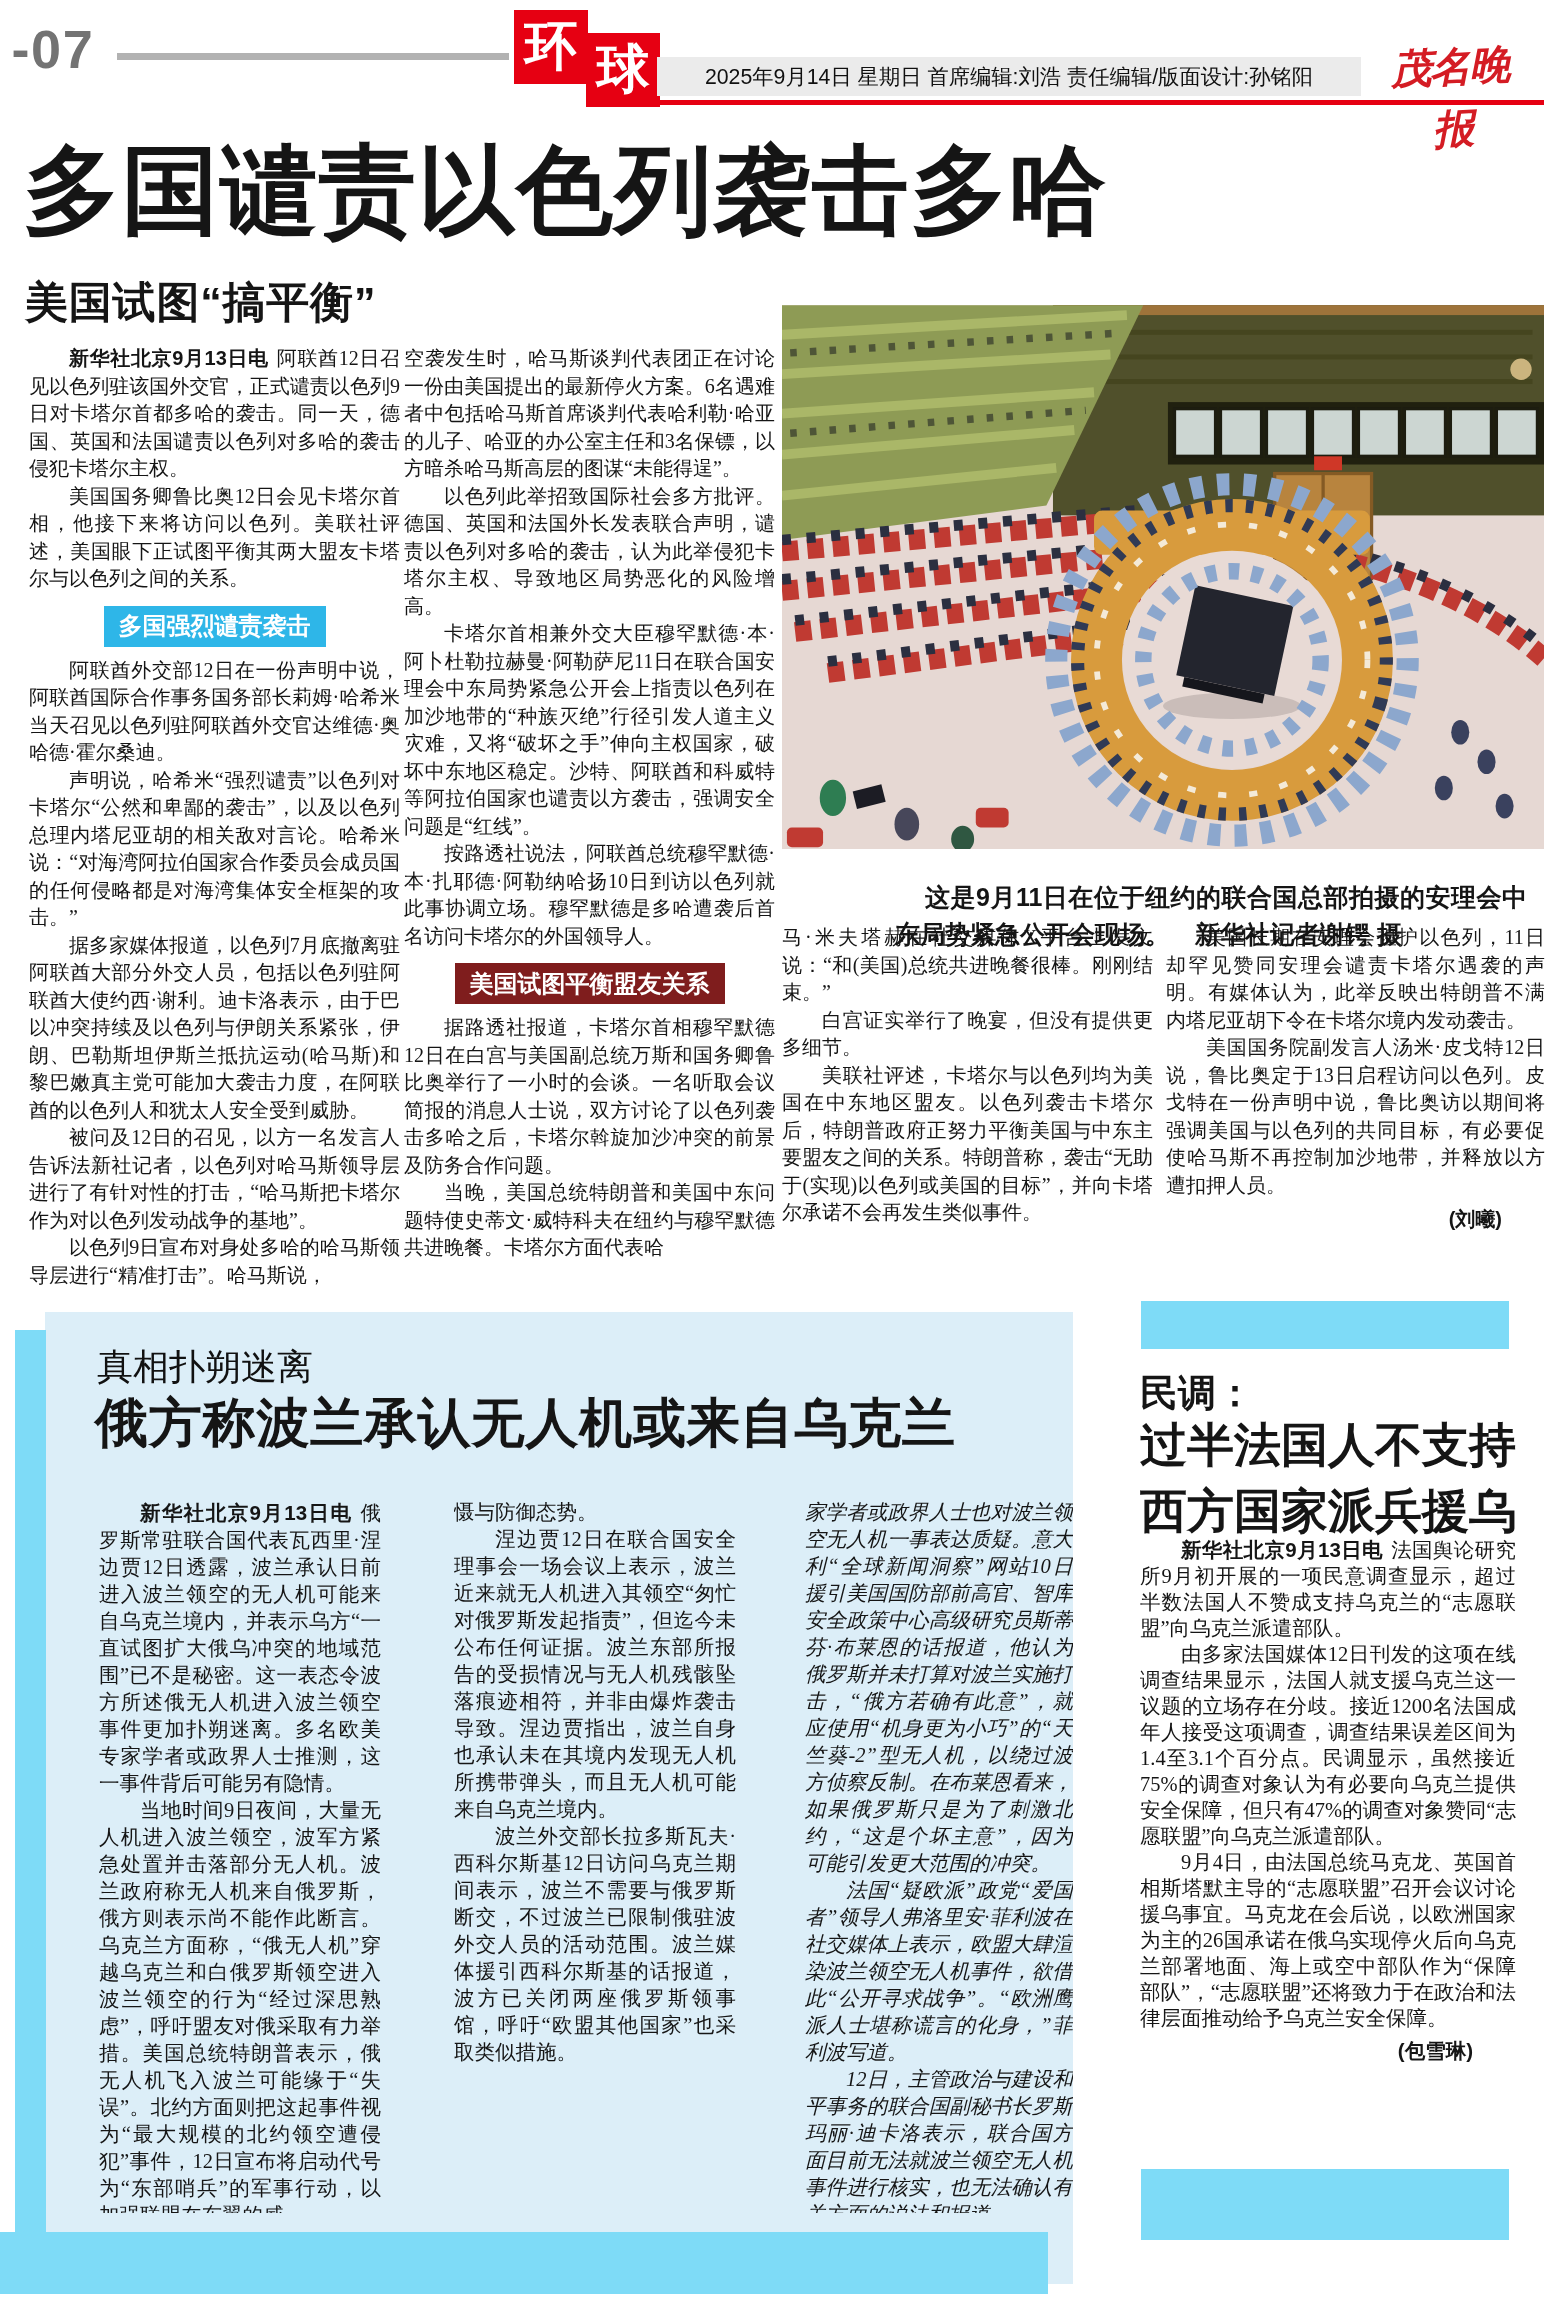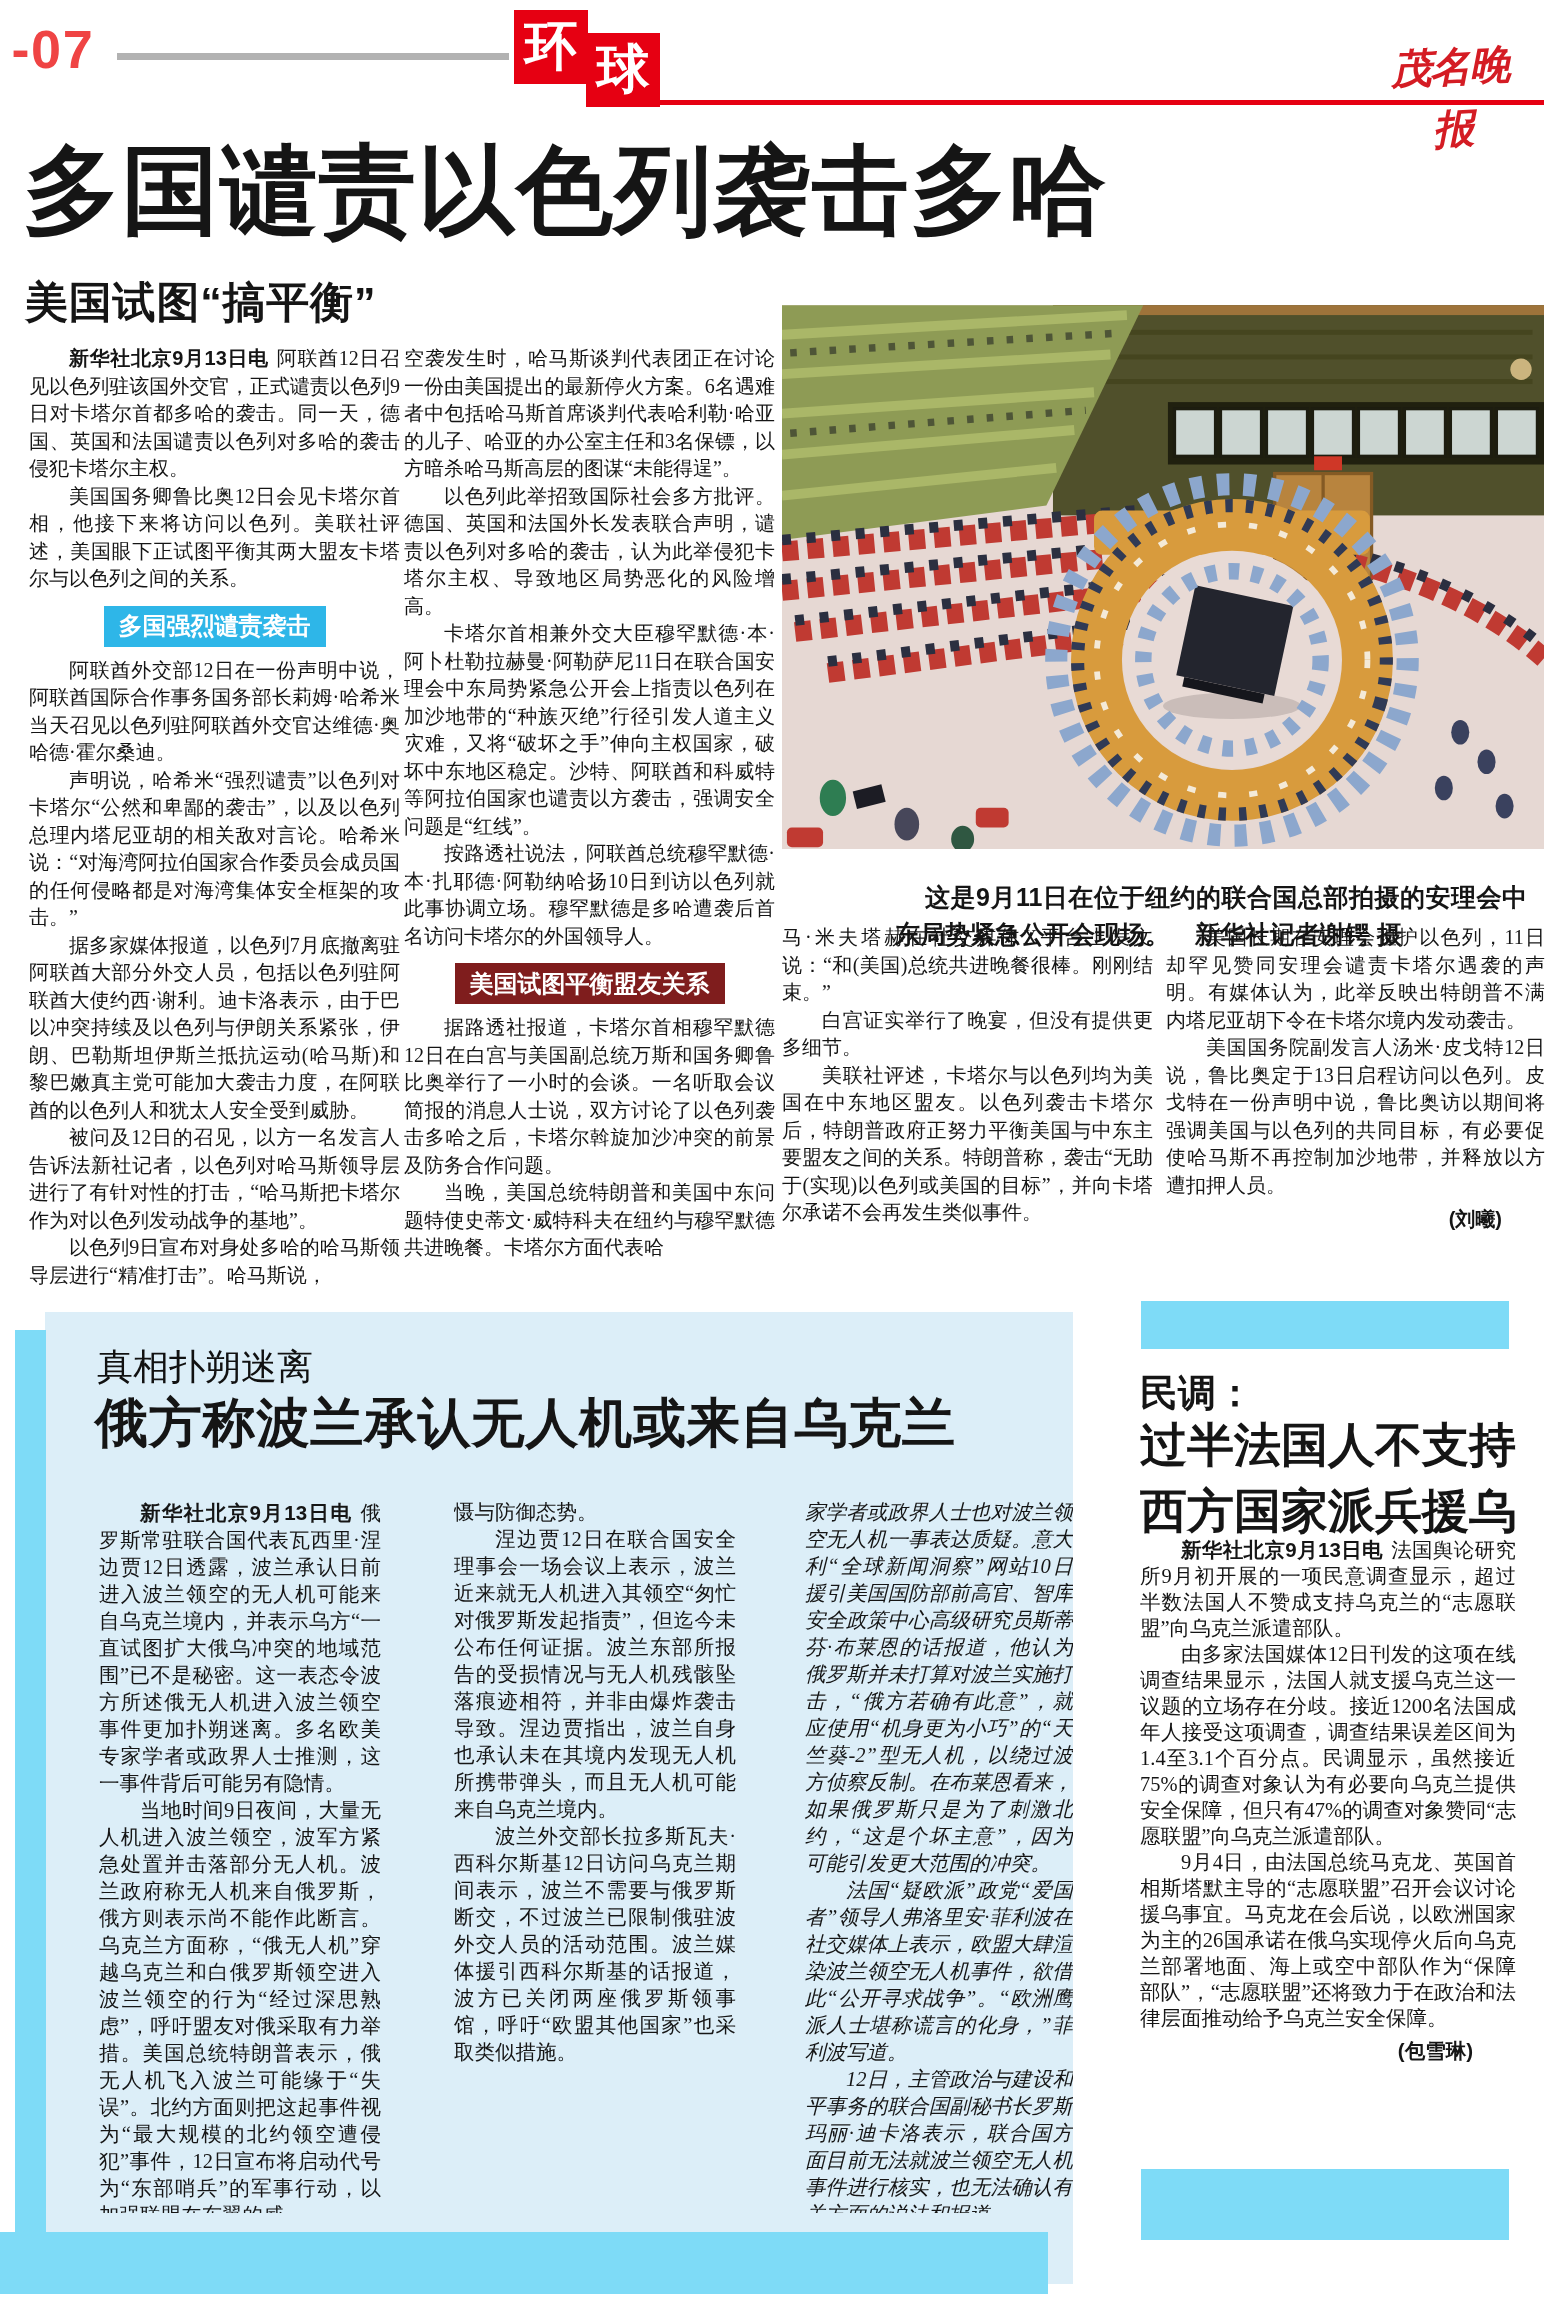--- a/index.html
+++ b/index.html
@@ -2,21 +2,21 @@
 <html style="font-size:13px"><head>
 <meta charset="utf-8">
 <style>
   html,body{margin:0;padding:0;background:#888;}
   .page{position:relative;width:1562px;height:2319px;background:#ffffff;overflow:hidden;
         font-family:"Liberation Serif","DejaVu Serif",serif;color:#151515;}
   .sans{font-family:"Liberation Sans","DejaVu Sans",sans-serif;}
   .abs{position:absolute;}
 
   
-  .page-num{left:11.5px;top:18px;font-size:54px;font-weight:700;color:#ef4444;
+  .page-num{left:11.5px;top:18px;font-size:54px;font-weight:700;color:#737373;
             font-family:"Liberation Sans","DejaVu Sans",sans-serif;letter-spacing:1.6px;}
   .head-rule{left:117px;top:53px;width:392px;height:7.4px;background:#b2b2b2;}
   .sec-box{width:74px;height:74px;display:flex;align-items:center;justify-content:center;
            color:#fff;font-size:53px;font-weight:700;}
   .sec-box.b1{left:514px;top:10px;}
   .sec-box.b2{left:586px;top:33px;}
   .date-bar{left:657px;top:57px;width:704px;height:39px;background:#ebebeb;
             display:flex;align-items:center;justify-content:center;font-size:21.3px;color:#101010;}
   .red-rule{left:657px;top:100px;width:887px;height:5px;}
   .masthead{left:1384px;top:36px;width:131px;height:62px;font-size:41px;font-weight:700;
@@ -71,20 +71,21 @@
 </style>
 </head>
 <body>
 
 <div class="page">
 
   <div class="abs page-num">-07</div>
   <div class="abs head-rule"></div>
   <div class="abs sec-box b1 sans" style="background:#e60012;">环</div>
   <div class="abs sec-box b2 sans" style="background:#e60012;">球</div>
+  <div class="abs date-bar sans">2025年9月14日 星期日 首席编辑:刘浩 责任编辑/版面设计:孙铭阳</div>
   <div class="abs red-rule" style="background:#e60012;"></div>
   <div class="abs masthead" style="color:#d41c24;">茂名晚报</div>
 
   <h1 class="abs main-headline sans" style="margin:0;">多国谴责以色列袭击多哈</h1>
   <h2 class="abs main-subhead sans" style="margin:0;">美国试图“搞平衡”</h2>
 
   <div class="abs col c1 cols-top">
       <p class="para"><b class="lead-in">新华社北京9月13日电</b>阿联酋12日召见以色列驻该国外交官，正式谴责以色列9日对卡塔尔首都多哈的袭击。同一天，德国、英国和法国谴责以色列对多哈的袭击侵犯卡塔尔主权。</p>
       <p class="para">美国国务卿鲁比奥12日会见卡塔尔首相，他接下来将访问以色列。美联社评述，美国眼下正试图平衡其两大盟友卡塔尔与以色列之间的关系。</p>
       <p class="para sub-row"><span class="subhead-badge" style="background: rgb(46, 182, 232);">多国强烈谴责袭击</span></p>

